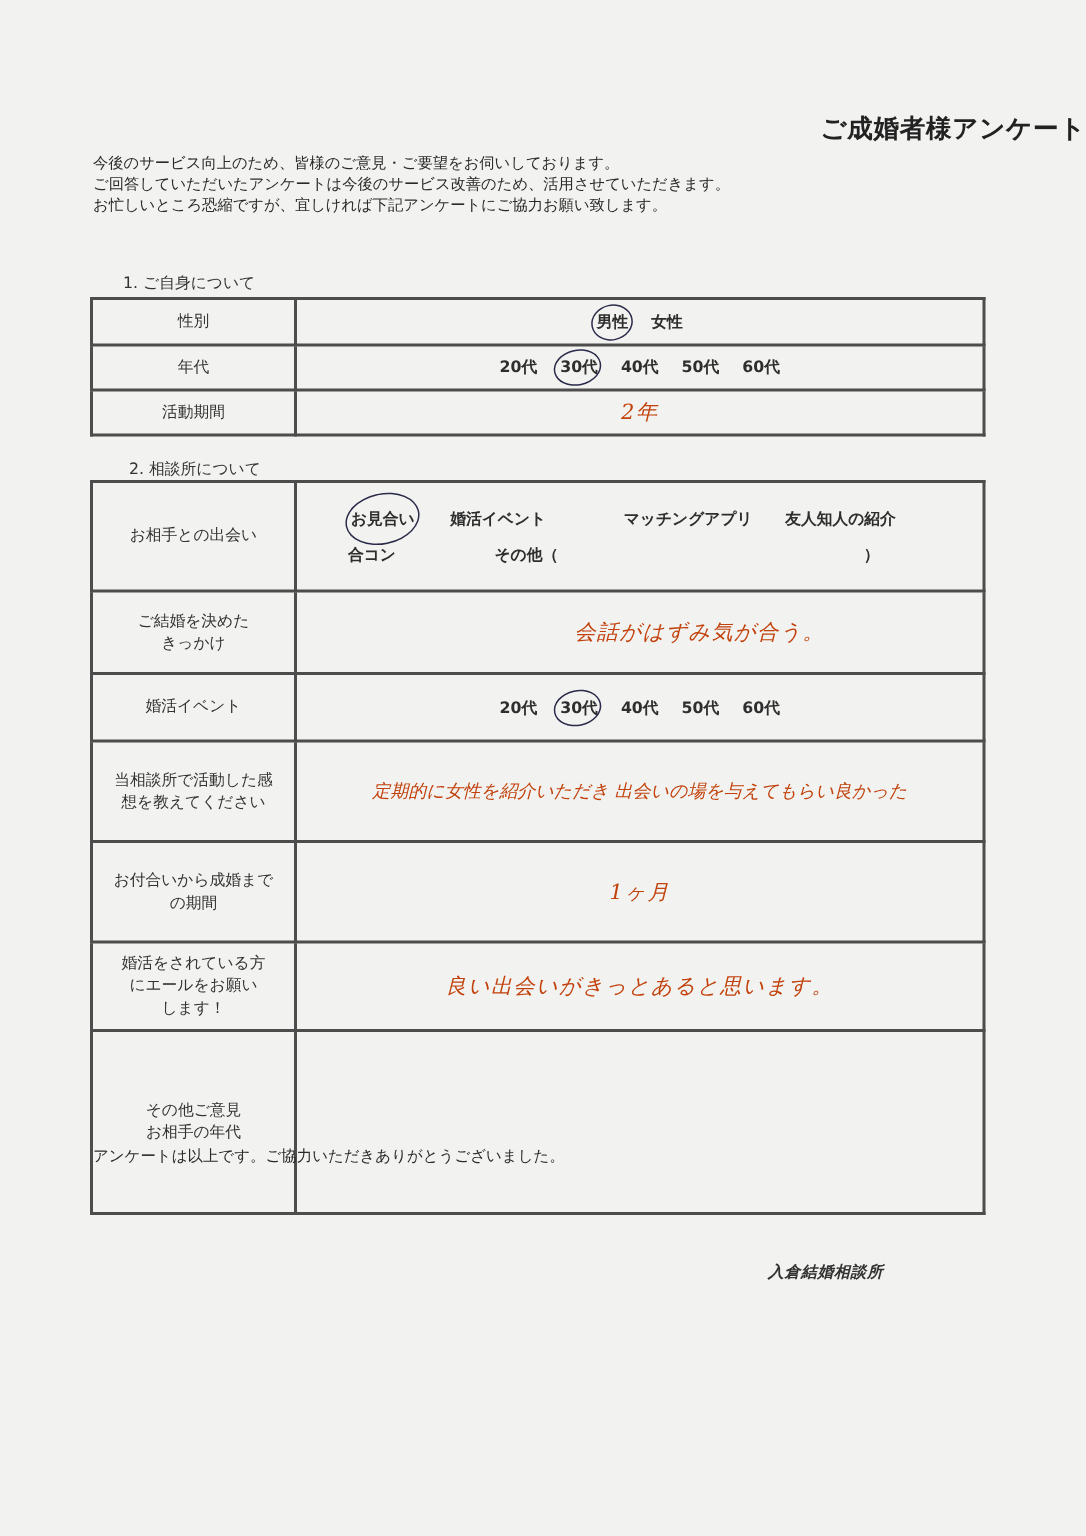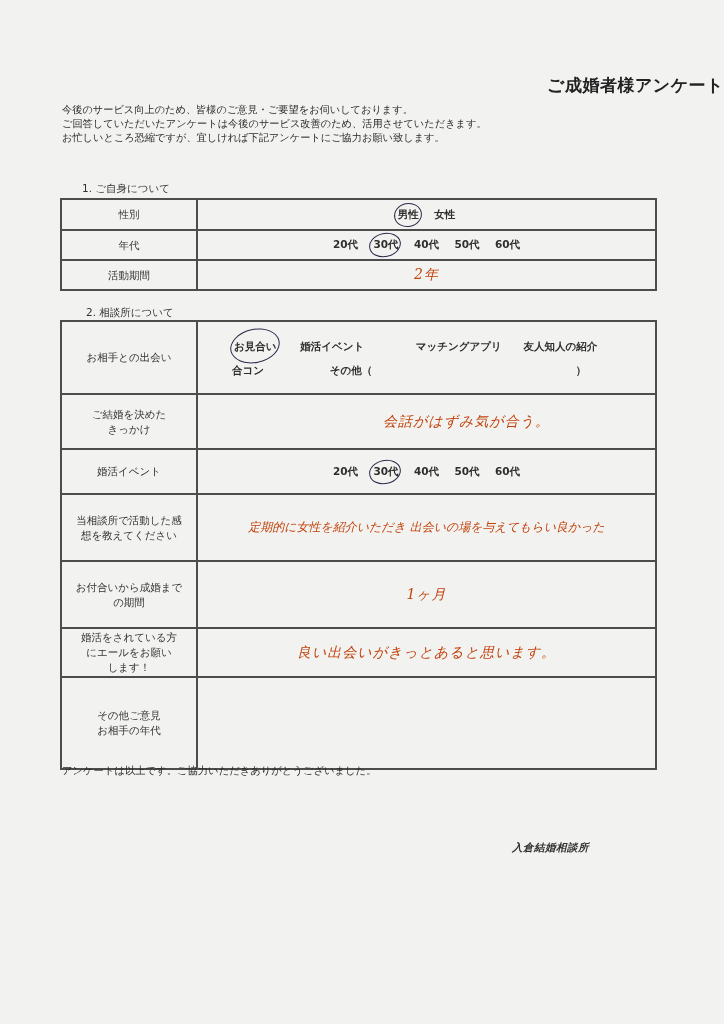--- a/index.html
+++ b/index.html
@@ -129,29 +129,29 @@
     </td>
     <td><span class="hand" style="font-size:12px;letter-spacing:0">定期的に女性を紹介いただき 出会いの場を与えてもらい良かった</span></td>
   </tr>
   <tr style="height:67px">
     <td class="lbl">
       <div>お付合いから成婚まで</div>
       <div>の期間</div>
     </td>
     <td><span class="hand">1ヶ月</span></td>
   </tr>
-  <tr style="height:49px">
+  <tr style="height:59px">
     <td class="lbl">
       <div>婚活をされている方</div>
       <div>にエールをお願い</div>
       <div>します！</div>
     </td>
     <td><span class="hand">良い出会いがきっとあると思います。</span></td>
   </tr>
-  <tr style="height:92px">
+  <tr style="height:122px">
     <td class="lbl">
       <div>その他ご意見</div>
       <div>お相手の年代</div>
     </td>
     <td><span class="hand"></span></td>
   </tr>
 </tbody>
   </table>
 
 <div class="closing">アンケートは以上です。ご協力いただきありがとうございました。</div>

